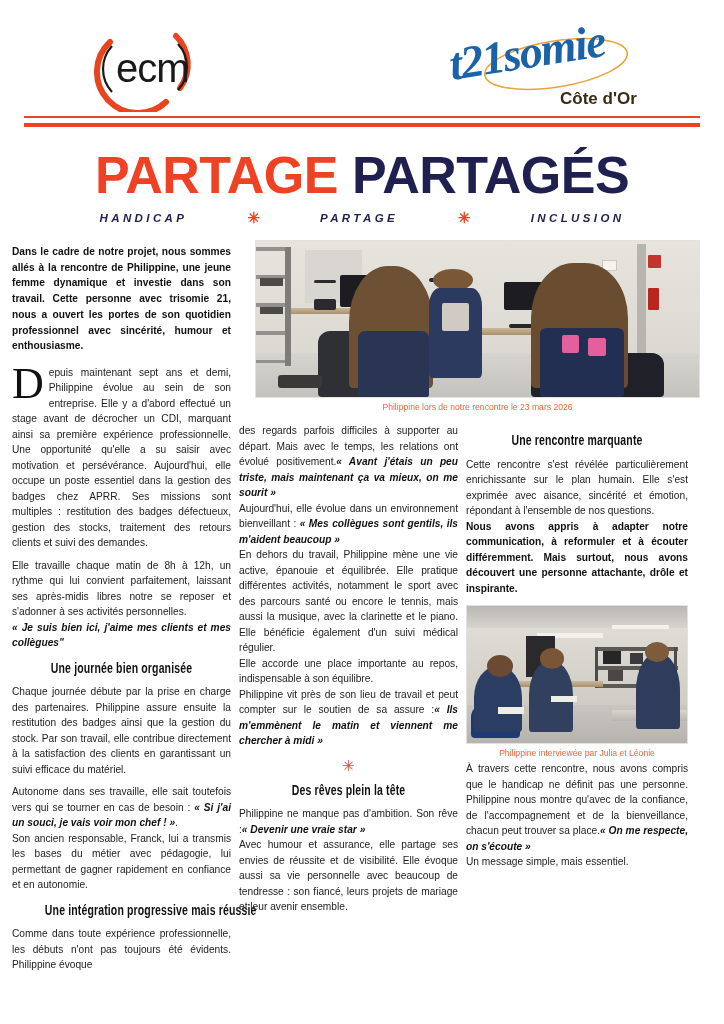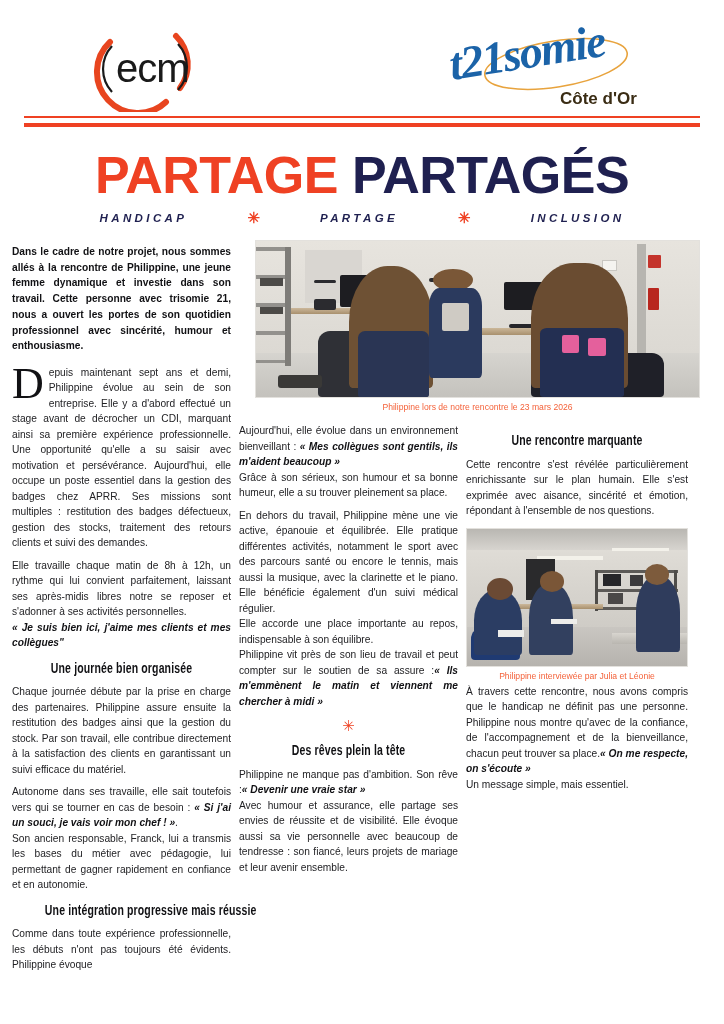--- a/index.html
+++ b/index.html
@@ -275,24 +275,24 @@
 
       <h2 class="section">Une intégration progressive mais réussie</h2>
 
       <p class="body">Comme dans toute expérience professionnelle, les débuts n'ont pas toujours été évidents. Philippine évoque</p>
     </div>
 
     <div class="col">
 
       <div style="height:179px"></div>
 
+      <p class="body tight"><span>des regards parfois difficiles à supporter au départ. Mais avec le temps, les relations ont évolué positivement.</span><span class="quote">« Avant j'étais un peu triste, mais maintenant ça va mieux, on me sourit »</span></p>
 
       <p class="body tight"><span>Aujourd'hui, elle évolue dans un environnement bienveillant : </span><span class="quote">« Mes collègues sont gentils, ils m'aident beaucoup »</span></p>
 
-      <p class="body">Grâce à son sérieux, son humour et sa bonne humeur, elle a su trouver pleinement sa place.</p>
 
       <p class="body tight">En dehors du travail, Philippine mène une vie active, épanouie et équilibrée. Elle pratique différentes activités, notamment le sport avec des parcours santé ou encore le tennis, mais aussi la musique, avec la clarinette et le piano. Elle bénéficie également d'un suivi médical régulier.</p>
 
       <p class="body tight">Elle accorde une place importante au repos, indispensable à son équilibre.</p>
 
       <p class="body tight"><span>Philippine vit près de son lieu de travail et peut compter sur le soutien de sa assure :</span><span class="quote">« Ils m'emmènent le matin et viennent me chercher à midi »</span></p>
 
       <div class="star-sep">✳</div>
 
       <h2 class="section">Des rêves plein la tête</h2>
@@ -301,20 +301,21 @@
 
       <p class="body">Avec humour et assurance, elle partage ses envies de réussite et de visibilité. Elle évoque aussi sa vie personnelle avec beaucoup de tendresse : son fiancé, leurs projets de mariage et leur avenir ensemble.</p>
     </div>
 
     <div class="col">
       <div style="height:179px"></div>
 
       <h2 class="section">Une rencontre marquante</h2>
 
       <p class="body tight">Cette rencontre s'est révélée particulièrement enrichissante sur le plan humain. Elle s'est exprimée avec aisance, sincérité et émotion, répondant à l'ensemble de nos questions.</p>
+      <p class="body tight"><span class="strong">Nous avons appris à adapter notre communication, à reformuler et à écouter différemment. Mais surtout, nous avons découvert une personne attachante, drôle et inspirante.</span></p>
 
       <div class="photo-small">
         <div class="photo-frame">
           <div class="scene">
             <div class="s-ceil" style="height:16%"></div>
             <div class="s-wall" style="top:16%;height:56%;background:linear-gradient(180deg,#dfdcd6,#cfccc6)"></div>
             <div class="s-floor" style="height:28%;background:linear-gradient(180deg,#c9c6c1,#b6b3ae)"></div>
             <div class="s-strip" style="left:32%;top:20%;width:30%;height:3%"></div>
             <div class="s-strip" style="left:66%;top:14%;width:26%;height:2.5%"></div>
             <div class="s-door" style="left:27%;top:22%;width:13%;height:30%;background:#2a2a2c"></div>

